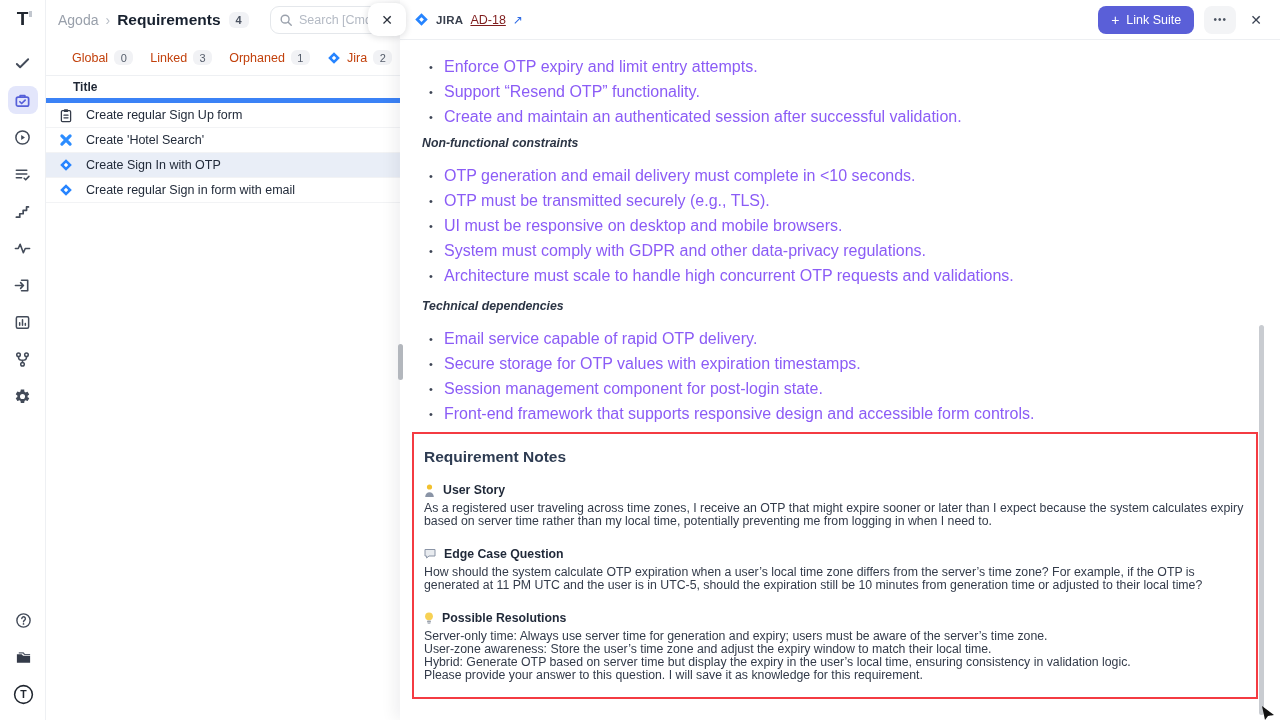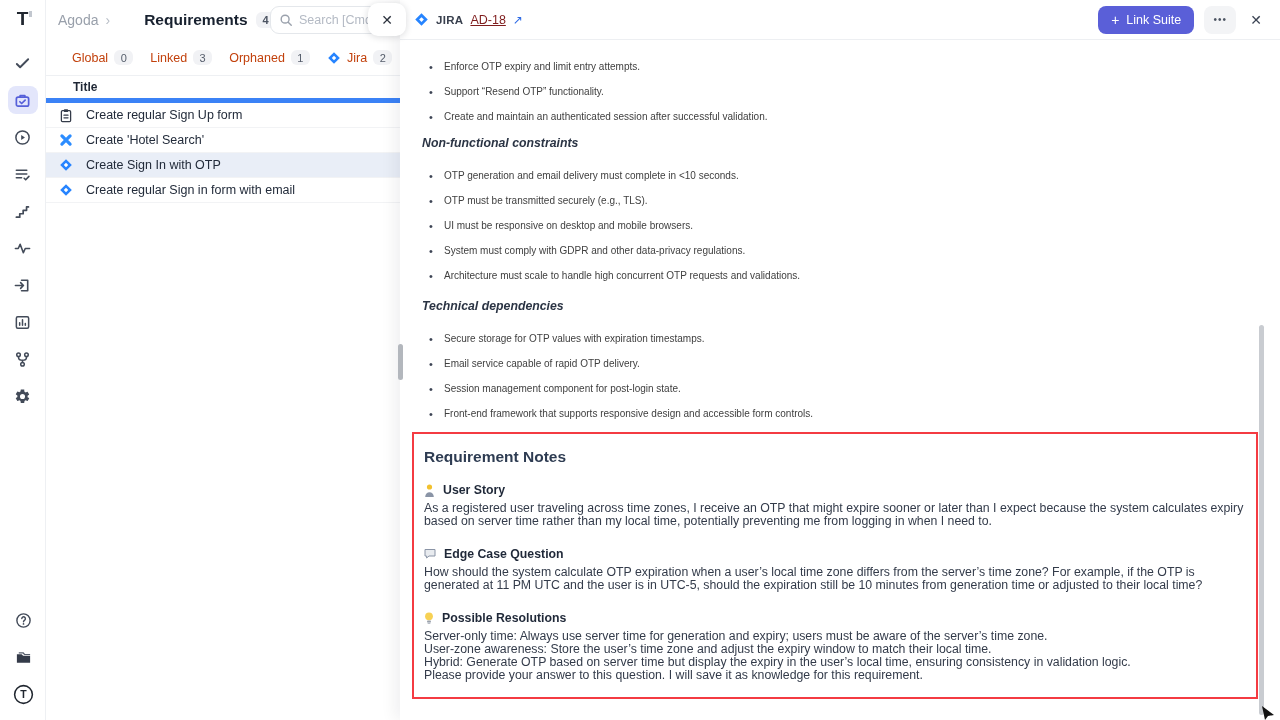--- a/index.html
+++ b/index.html
@@ -15,21 +15,21 @@
   .rail-btn { width:30px; height:28px; display:flex; align-items:center; justify-content:center; border-radius:8px; cursor:pointer;}
   .rail-btn.active { background:#e3e6fb; }
   .rail-bottom { position:absolute; bottom:12px; left:0; width:46px; display:flex; flex-direction:column; align-items:center; gap:9px; }
   .ric { display:block; }
 
   
   .listpanel { position:absolute; left:46px; top:0; width:354px; height:720px; background:#fff; }
   .lp-header { height:40px; display:flex; align-items:center; padding:0 12px; position:relative; }
   .crumb-parent { font-size:14px; color:#99a0ab; }
   .crumb-sep { font-size:14px; color:#b7bdc6; margin:0 7px; }
-  .crumb-current { font-size:15.5px; font-weight:700; color:#18212f;margin-left:27px; }
+  .crumb-current { font-size:15.5px; font-weight:700; color:#18212f; }
   .count-pill { margin-left:8px; background:#f1f2f5; color:#4c5462; font-size:11px; font-weight:600;
     border-radius:6px; padding:2px 7px; }
   .search-wrap { position:absolute; left:224px; top:6px; width:176px; height:28px; }
   .search-wrap input { width:100%; height:100%; border:1px solid #e4e7eb; border-radius:9px;
     padding:0 8px 0 28px; font-size:12.5px; color:#3a4254; outline:none; background:#fff;
     font-family:"Liberation Sans", sans-serif;}
   .search-wrap input::placeholder { color:#b4bac4; }
   .search-ic { position:absolute; left:9px; top:7px; }
   .tabs { height:36px; display:flex; align-items:center; padding:0 12px 0 26px; gap:17px; border-bottom:1px solid #eef0f3; }
   .tab { display:flex; align-items:center; gap:6px; cursor:pointer; white-space:nowrap; }
@@ -58,21 +58,21 @@
   .btn-linksuite { background:#5a5fd8; color:#fff; border:none; border-radius:8px; height:28px;
     padding:0 13px; font-size:12.5px; display:flex; align-items:center; gap:7px; cursor:pointer;
     font-family:"Liberation Sans", sans-serif;}
   .btn-linksuite .plus { font-size:14px; }
   .btn-more { background:#f3f4f6; border:none; border-radius:8px; width:32px; height:28px; cursor:pointer;
     font-size:10px; color:#4c5462; letter-spacing:1px; }
   .btn-close { background:none; border:none; font-size:14px; color:#3a4353; cursor:pointer; padding:2px 4px;}
 
   .p-content { position:absolute; top:40px; left:0; right:0; bottom:0; padding:20px 22px 0 22px; overflow:hidden; }
   ul.blist { list-style:none; }
-  ul.blist li { position:relative; padding-left:22px; font-size:10px; color:#404040; line-height:14px; margin-bottom:11px; }
+  ul.blist li { position:relative; padding-left:22px; font-size:16px; color:#8b5cf6; line-height:14px; margin-bottom:11px; }
   ul.blist li::before { content:"•"; position:absolute; left:7px; top:0; color:#3c4454; font-size:11px; }
   .subhead { font-size:12.3px; font-weight:700; font-style:italic; color:#2b3444; margin:12px 0 19px 0; }
 
   .notes { margin:11px 0 0 -10px; border:2px solid #f43b42; padding:8px 10px 15px 10px; background:#fff; }
   .notes h2 { font-size:15.5px; font-weight:700; color:#2e3c52; margin:6px 0 17px 0; }
   .nsec { margin-bottom:19px; }
   .nsec:last-child { margin-bottom:0; }
   .nsec-head { display:flex; align-items:center; gap:8px; font-size:12.3px; font-weight:700; color:#1f2838; margin-bottom:5px; }
   .nsec p, .nsec .nline { font-size:12.3px; color:#333b4a; line-height:13px; }
 
@@ -285,22 +285,22 @@
     <ul class="blist">
       <li>OTP generation and email delivery must complete in &lt;10 seconds.</li>
       <li>OTP must be transmitted securely (e.g., TLS).</li>
       <li>UI must be responsive on desktop and mobile browsers.</li>
       <li>System must comply with GDPR and other data-privacy regulations.</li>
       <li>Architecture must scale to handle high concurrent OTP requests and validations.</li>
     </ul>
 
     <div class="subhead" style="margin-top:16px">Technical dependencies</div>
     <ul class="blist">
+      <li>Email service capable of rapid OTP delivery.</li>
       <li>Secure storage for OTP values with expiration timestamps.</li>
-      <li>Email service capable of rapid OTP delivery.</li>
       <li>Session management component for post-login state.</li>
       <li>Front-end framework that supports responsive design and accessible form controls.</li>
     </ul>
 
     <div class="notes">
       <h2>Requirement Notes</h2>
 
       <div class="nsec">
         <div class="nsec-head">
           <svg width="11" height="13" viewBox="0 0 11 13">

